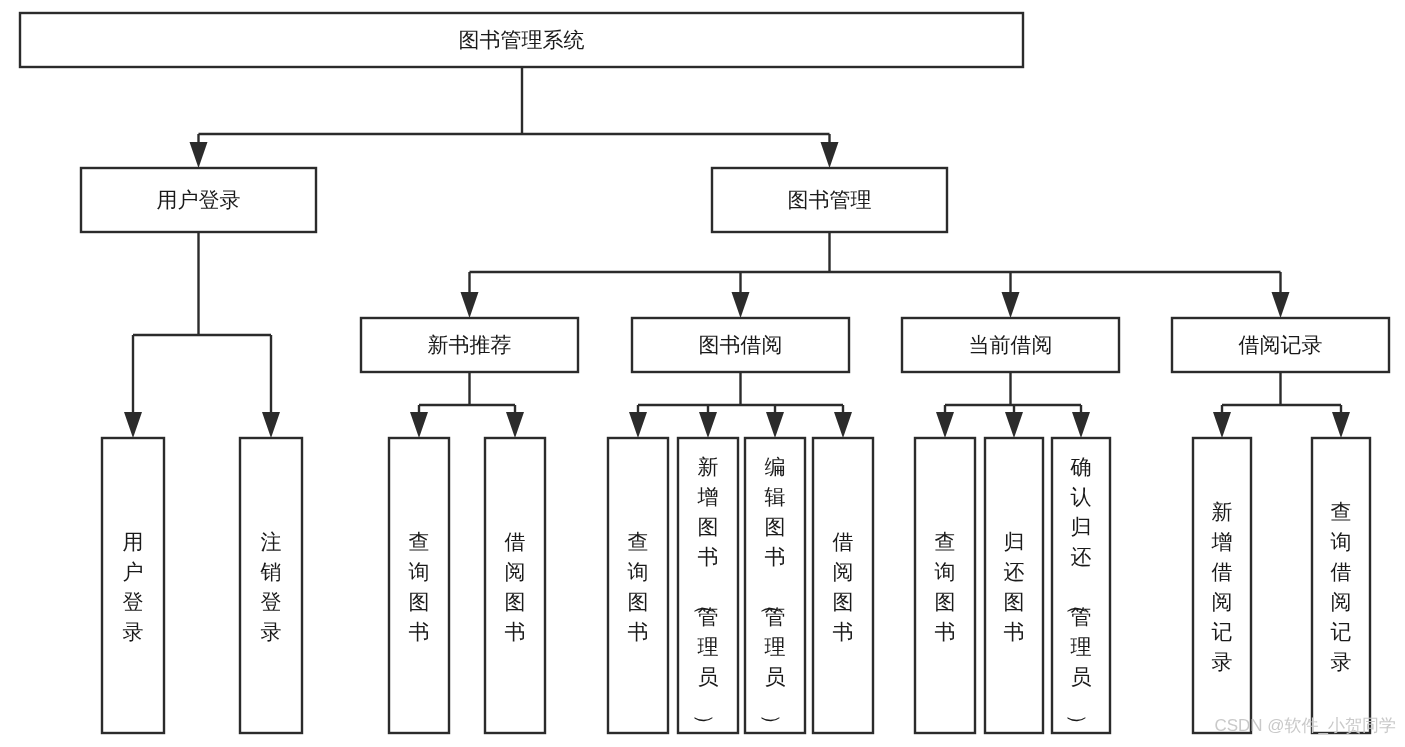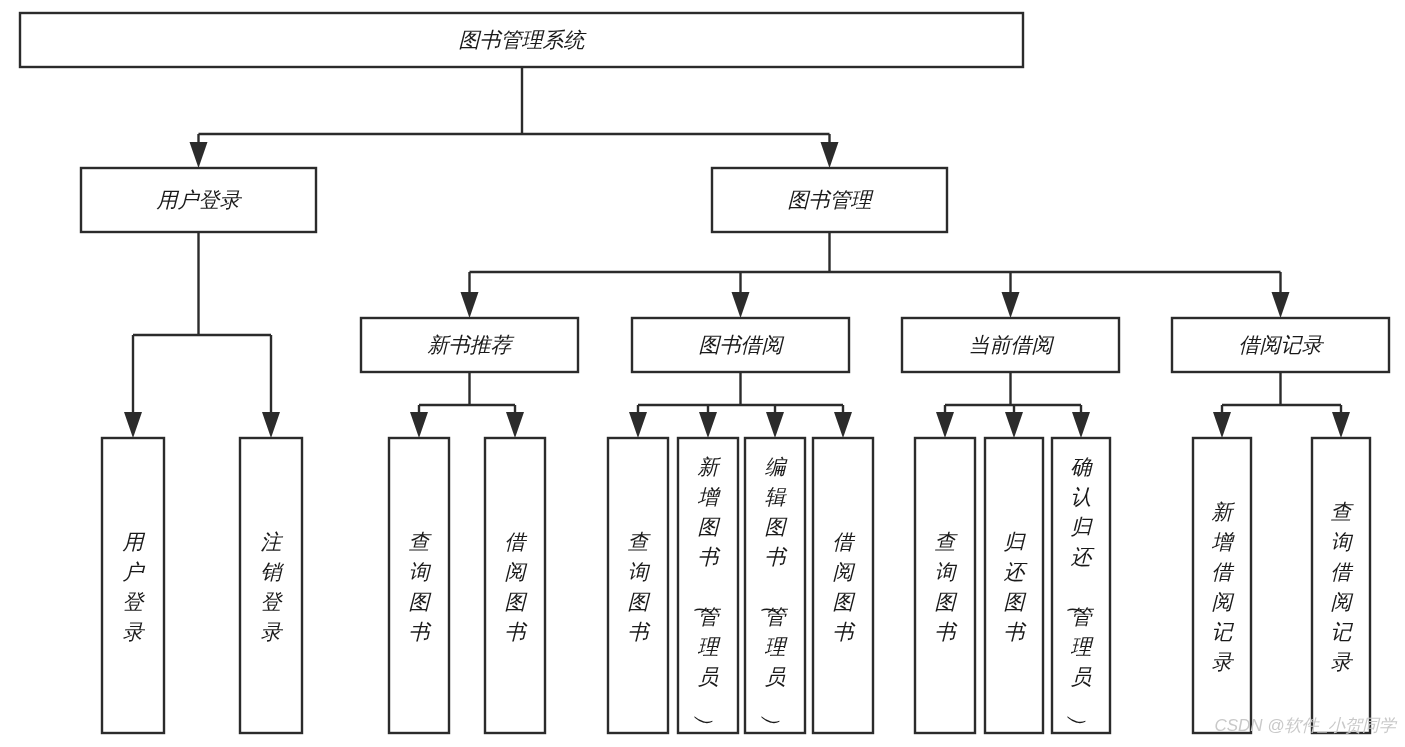--- a/index.html
+++ b/index.html
@@ -11,21 +11,20 @@
     width: 1405px;
     height: 747px;
     font-family: "Liberation Sans", "DejaVu Sans", sans-serif;
     overflow: hidden;
     position: relative;
   }
   #diagram-root {
     position: relative;
     width: 1405px;
     height: 747px;
-    font-style: italic;
   }
   svg.diagram {
     position: absolute;
     top: 0;
     left: 0;
     width: 1405px;
     height: 747px;
     display: block;
   }
   .node-box {

